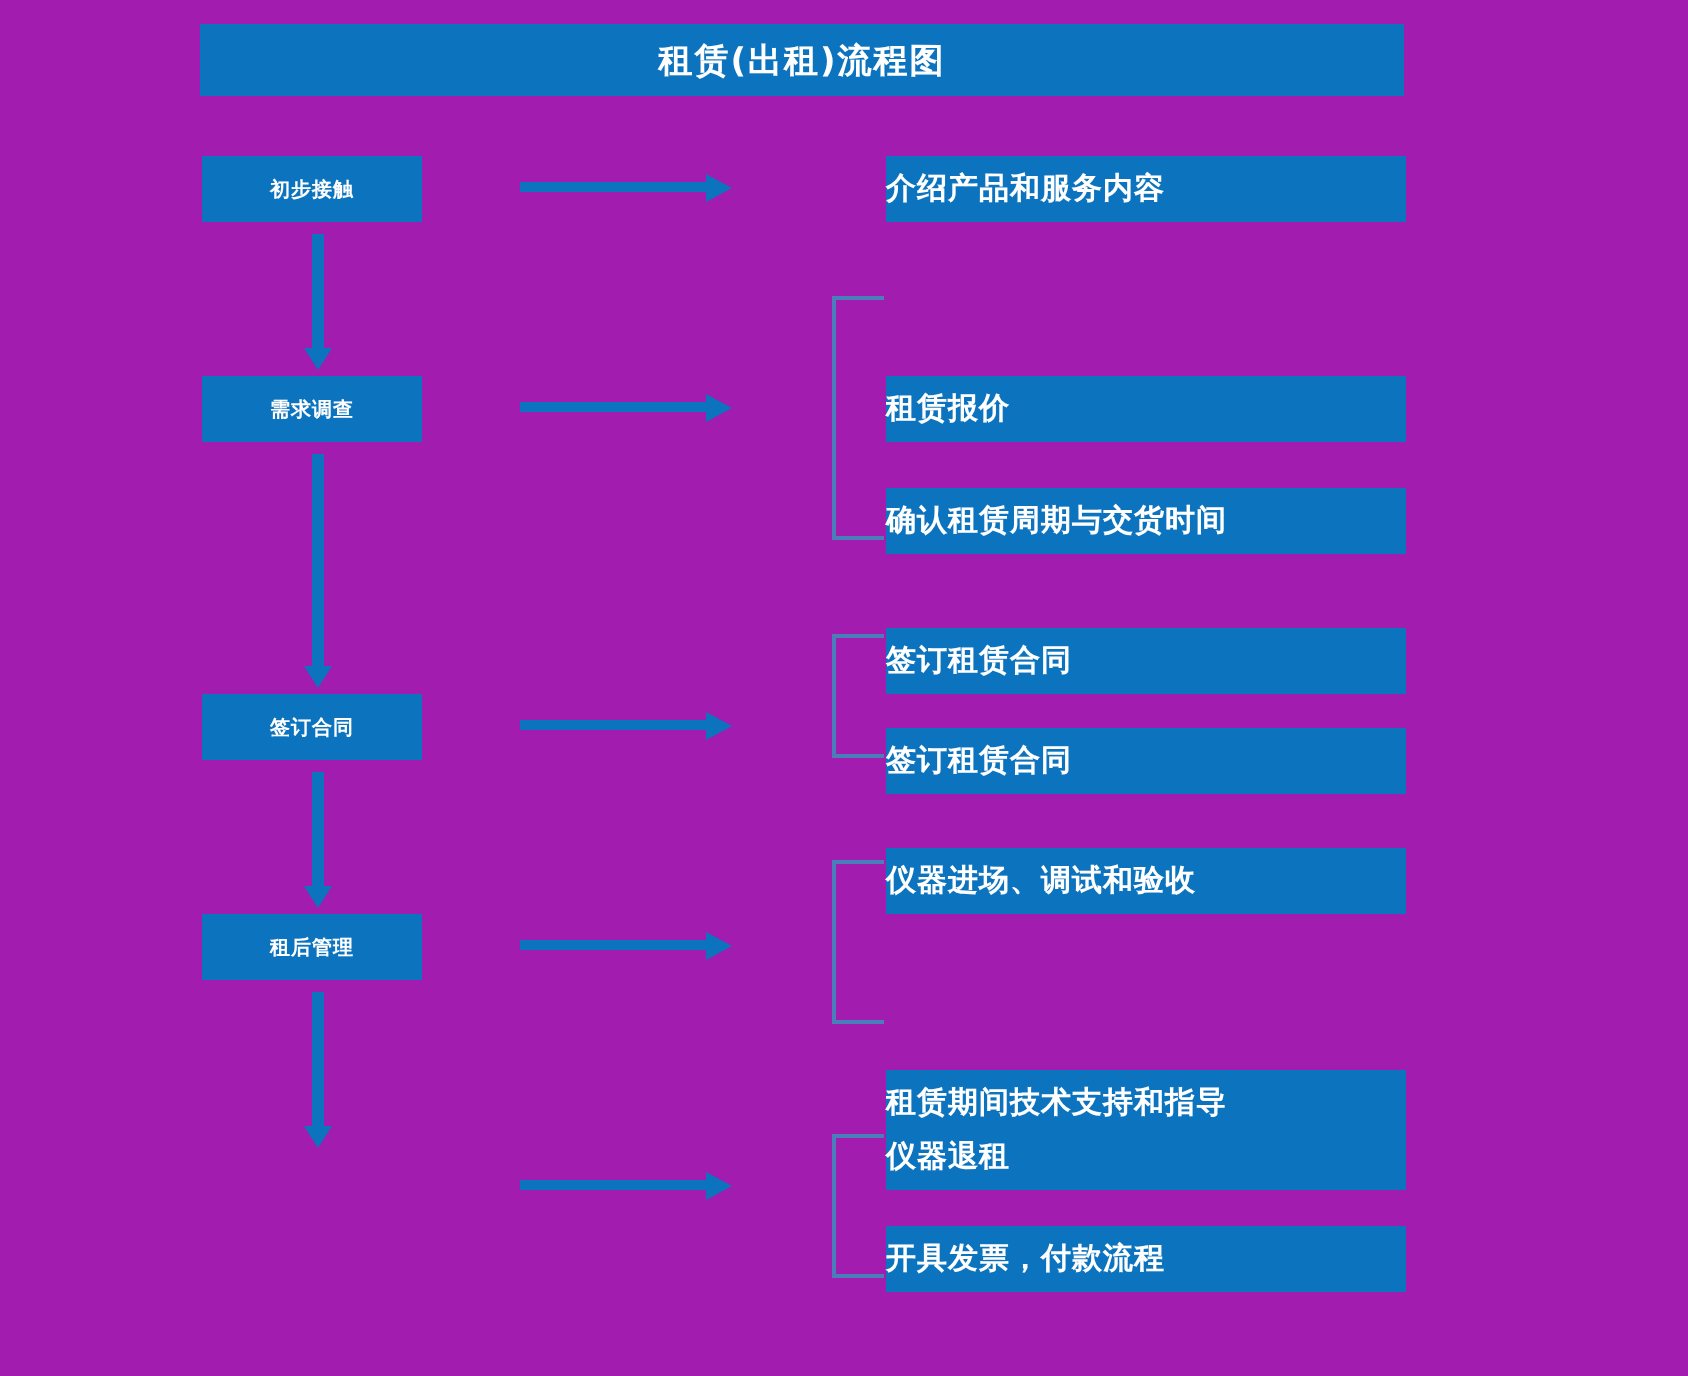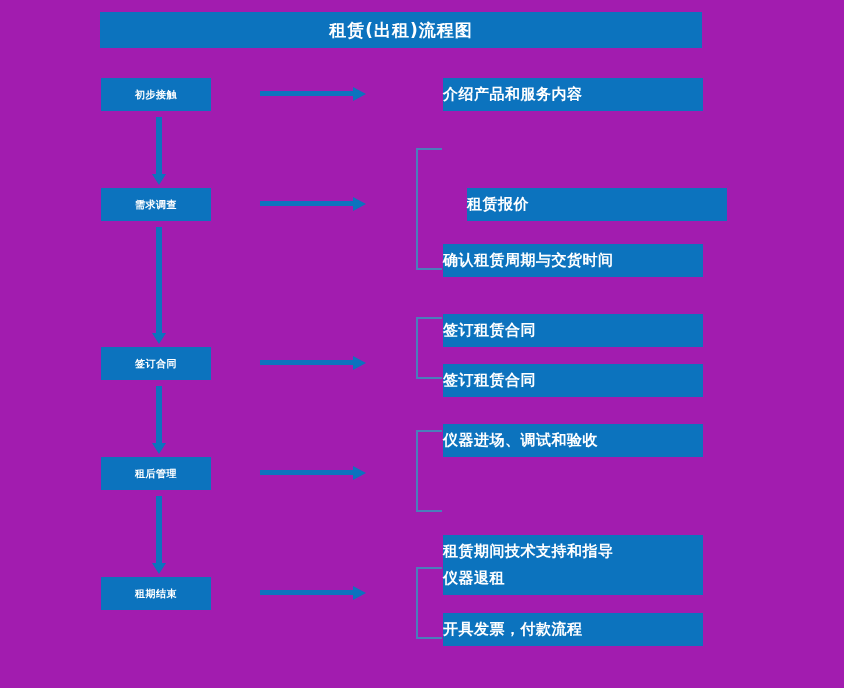--- a/index.html
+++ b/index.html
@@ -89,21 +89,20 @@
 <body>
 
 <div id="canvas">
 
   <div class="title-bar">租赁(出租)流程图</div>
 
   <div class="stage-box" style="top:78px;">初步接触</div>
   <div class="stage-box" style="top:188px;">需求调查</div>
   <div class="stage-box" style="top:347px;">签订合同</div>
   <div class="stage-box" style="top:457px;">租后管理</div>
-  <div class="stage-box" style="top:577px;">租期结束</div>
 
   <div class="v-arrow" style="top:117px; height:68px;">
     <div class="shaft" style="height:57px;"></div>
     <div class="head"></div>
   </div>
   <div class="v-arrow" style="top:227px; height:117px;">
     <div class="shaft" style="height:106px;"></div>
     <div class="head"></div>
   </div>
   <div class="v-arrow" style="top:386px; height:68px;">
@@ -135,21 +134,21 @@
     <div class="shaft"></div>
     <div class="head"></div>
   </div>
 
   <div class="bracket" style="top:148px; height:122px;"></div>
   <div class="bracket" style="top:317px; height:62px;"></div>
   <div class="bracket" style="top:430px; height:82px;"></div>
   <div class="bracket" style="top:567px; height:72px;"></div>
 
   <div class="detail-box" style="top:78px;">介绍产品和服务内容</div>
-  <div class="detail-box" style="top:188px;margin-left:24px;">租赁报价</div>
+  <div class="detail-box" style="top:188px;">租赁报价</div>
   <div class="detail-box" style="top:244px;">确认租赁周期与交货时间</div>
   <div class="detail-box" style="top:314px;">签订租赁合同</div>
   <div class="detail-box" style="top:364px;">签订租赁合同</div>
   <div class="detail-box" style="top:424px;">仪器进场、调试和验收</div>
   <div class="detail-box" style="top:499px;margin-top:36px;">租赁期间技术支持和指导</div>
   <div class="detail-box" style="top:562px;text-align:center;">仪器退租</div>
   <div class="detail-box" style="top:613px;">开具发票，付款流程</div>
 
 </div>
 

